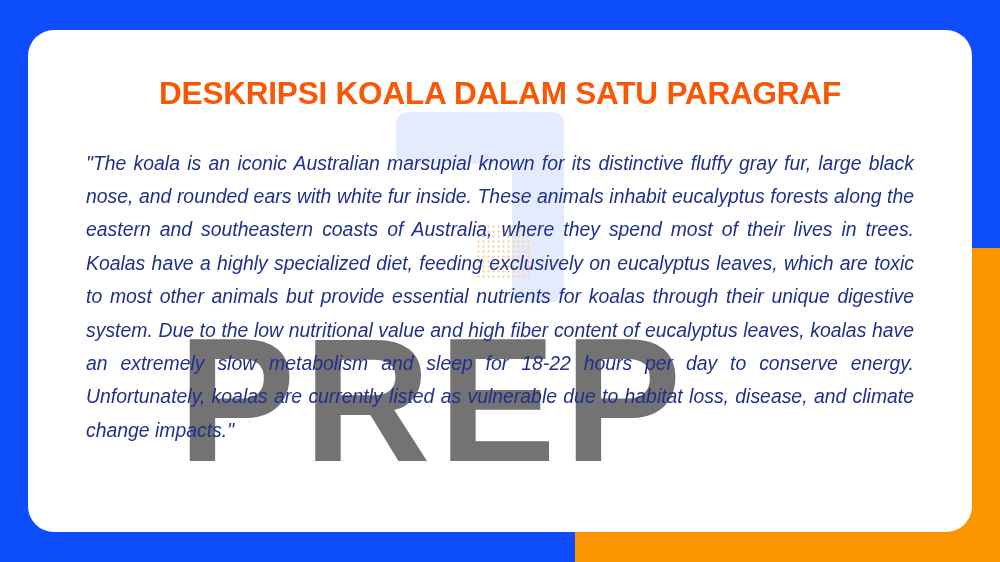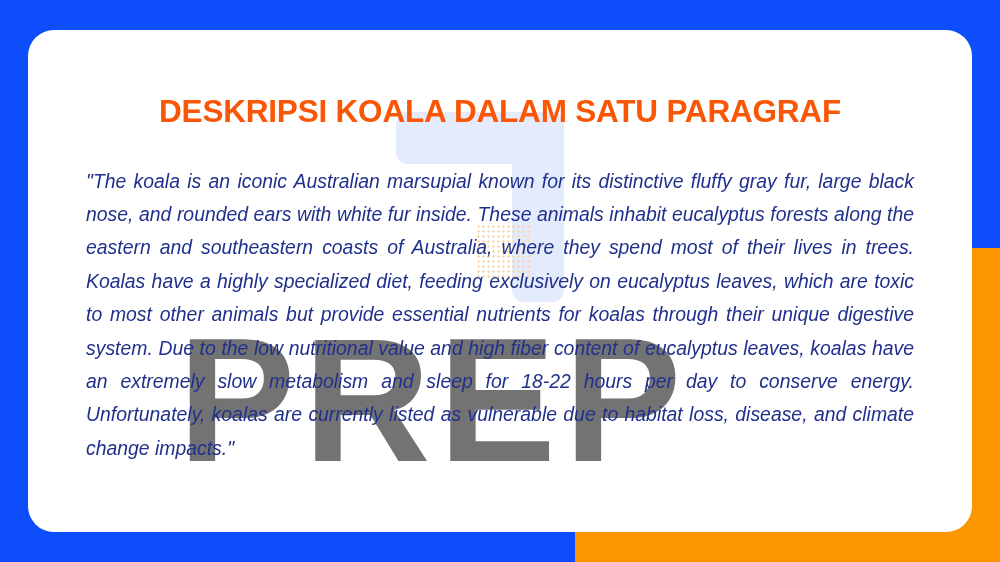--- a/index.html
+++ b/index.html
@@ -86,21 +86,21 @@
     letter-spacing:8px;
     line-height:176px;
     color:#737373;
     user-select:none;
   }
 
   
   .content {
     position:relative;
     z-index:1;
-    padding:64px 30px 0 30px;
+    padding:46px 30px 0 30px;
   }
 
   .title {
     text-align:center;
     font-family:"Liberation Sans", sans-serif;
     font-weight:bold;
     font-size:31.5px;
     letter-spacing:-0.2px;
     color:#F95606;
     line-height:1.1;

